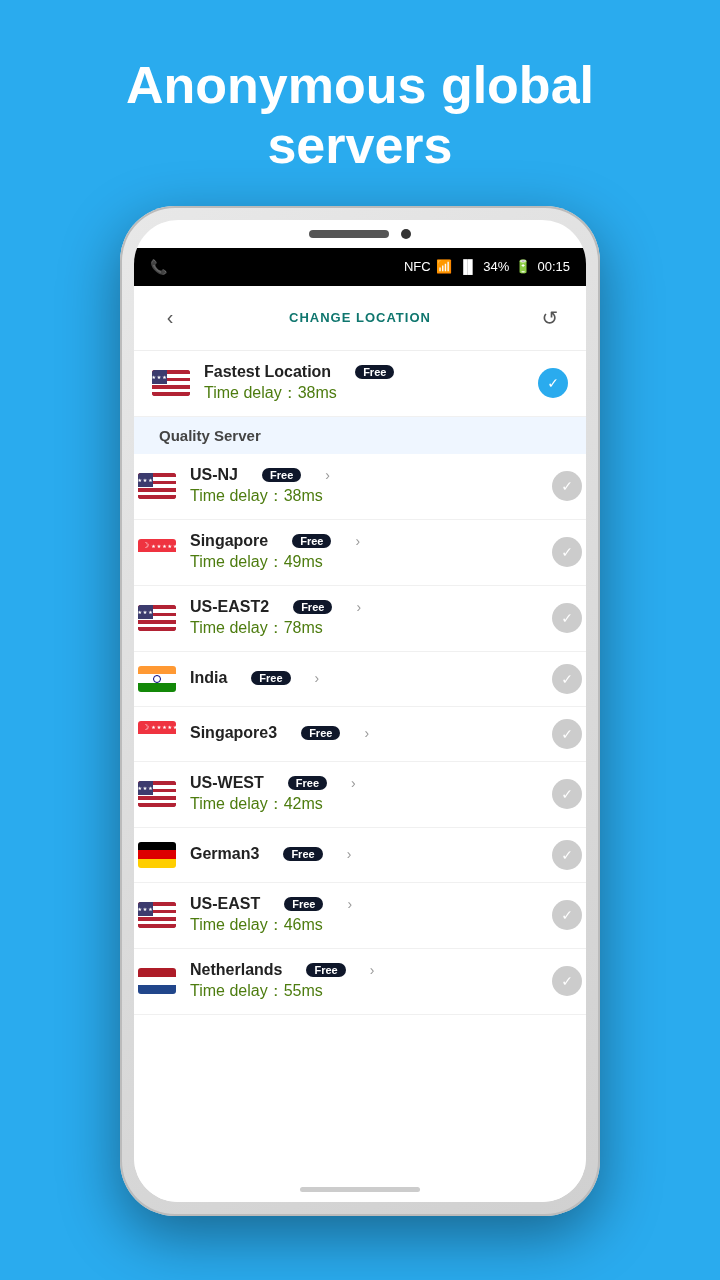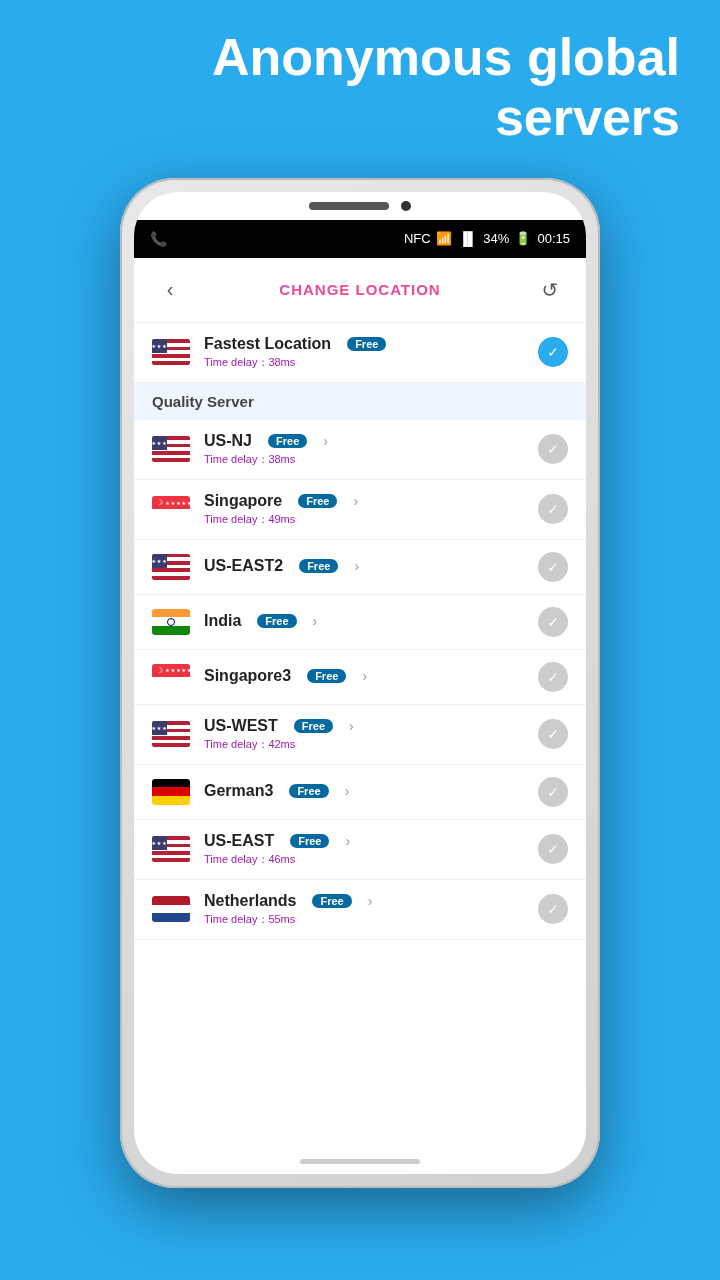--- a/index.html
+++ b/index.html
@@ -11,22 +11,22 @@
       overflow: hidden;
       display: flex;
       flex-direction: column;
       align-items: center;
     }
 
     .hero-title {
       color: white;
       font-size: 52px;
       font-weight: 800;
-      text-align: right;
-      margin-top: 28px;
+      text-align: center;
+      margin-top: 56px;
       line-height: 1.15;
       padding: 0 40px;
     }
 
     .phone-wrapper {
       margin-top: 30px;
       width: 480px;
       height: 1010px;
       position: relative;
     }
@@ -110,24 +110,24 @@
       display: flex;
       align-items: center;
       justify-content: space-between;
       padding: 14px 18px;
       border-bottom: 1px solid #eee;
       flex-shrink: 0;
       background: white;
     }
 
     .header-title {
-      font-size: 15px;
+      font-size: 13px;
       font-weight: 700;
       letter-spacing: 1px;
-      color: #ec4899;
+      color: #0f766e;
     }
 
     .back-btn, .refresh-btn {
       width: 36px;
       height: 36px;
       display: flex;
       align-items: center;
       justify-content: center;
       cursor: pointer;
       color: #555;
@@ -236,48 +236,48 @@
     }
     .nl-top { flex: 1; background: #AE1C28; }
     .nl-mid { flex: 1; background: white; }
     .nl-bottom { flex: 1; background: #21468B; }
 
     .server-info { flex: 1; }
 
     .server-name-row {
       display: flex;
       align-items: center;
-      gap: 16px;
+      gap: 24px;
       margin-bottom: 2px;
     }
 
     .server-name {
       font-size: 16px;
       font-weight: 600;
       color: #222;
     }
 
     .free-badge {
-      background: #0369a1;
+      background: #0f172a;
       color: white;
       font-size: 11px;
       font-weight: 700;
       padding: 1px 8px;
       border-radius: 10px;
     }
 
     .chevron-btn {
       color: #999;
       font-size: 14px;
       cursor: pointer;
     }
 
     .time-delay {
-      font-size: 11px;
-      color: #a21caf;
+      font-size: 16px;
+      color: #4d7c0f;
     }
 
     .check-icon {
       width: 30px;
       height: 30px;
       border-radius: 50%;
       background: #ccc;
       display: flex;
       align-items: center;
       justify-content: center;
@@ -285,30 +285,30 @@
       font-size: 14px;
       flex-shrink: 0;
     }
 
     .check-icon.selected {
       background: #2AABEE;
     }
 
     .section-header {
       background: #EFF6FF;
-      padding: 10px 18px;
+      padding: 10px 25px;
       font-size: 15px;
       font-weight: 600;
       color: #444;
     }
 
     .server-item {
       display: flex;
       align-items: center;
-      padding: 12px 18px;
+      padding: 12px 4px;
       border-bottom: 1px solid #f0f0f0;
       gap: 14px;
       background: white;
       justify-content: space-between;
     }
 
     .home-indicator {
       position: absolute;
       bottom: 10px;
       left: 50%;
@@ -448,20 +448,21 @@
                     <span class="us-stars">★★★</span>
                   </div>
         </div>
               </div>
               <div class="server-info">
                 <div class="server-name-row">
                   <span class="server-name">US-EAST2</span>
                   <span class="free-badge">Free</span>
                   <span class="chevron-btn">›</span>
                 </div>
+                <div class="time-delay">Time delay：78ms</div>
               </div>
               <div class="check-icon">✓</div>
             </div>
             <div class="server-item">
               <div class="flag-icon">
         <div class="in-flag">
           <div class="in-top"></div>
           <div class="in-mid">
                     <div class="in-wheel"></div>
                   </div>

